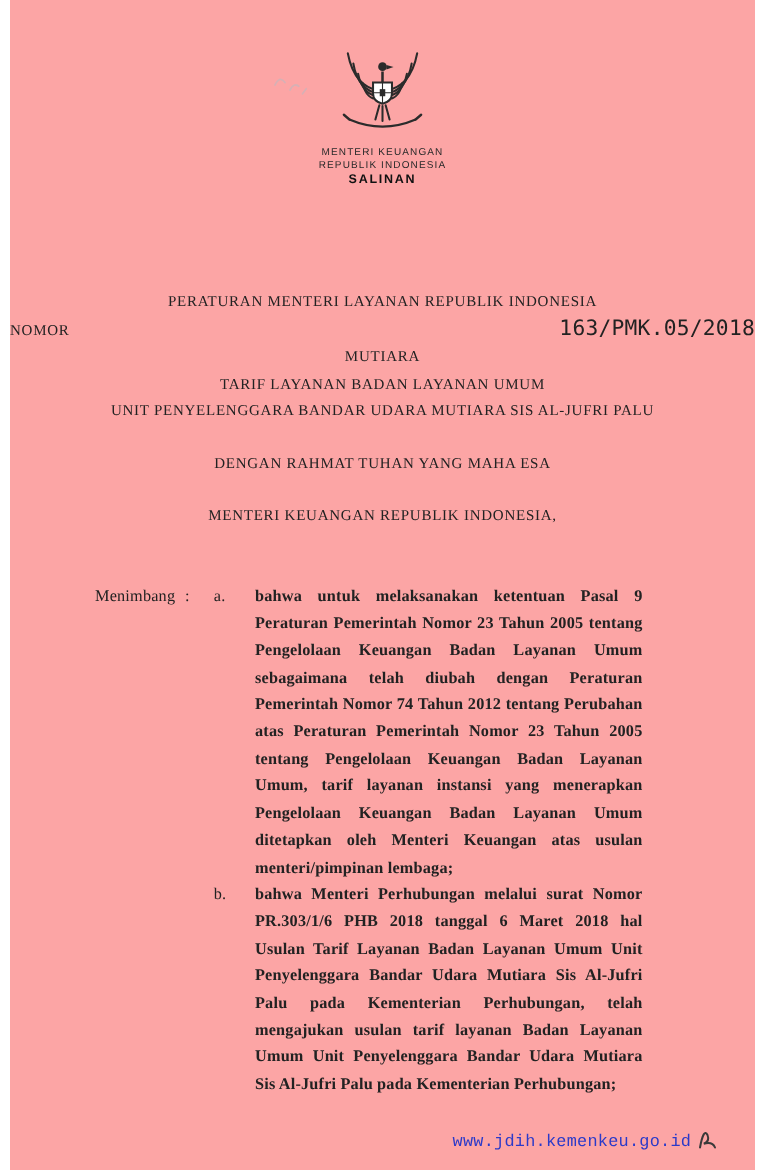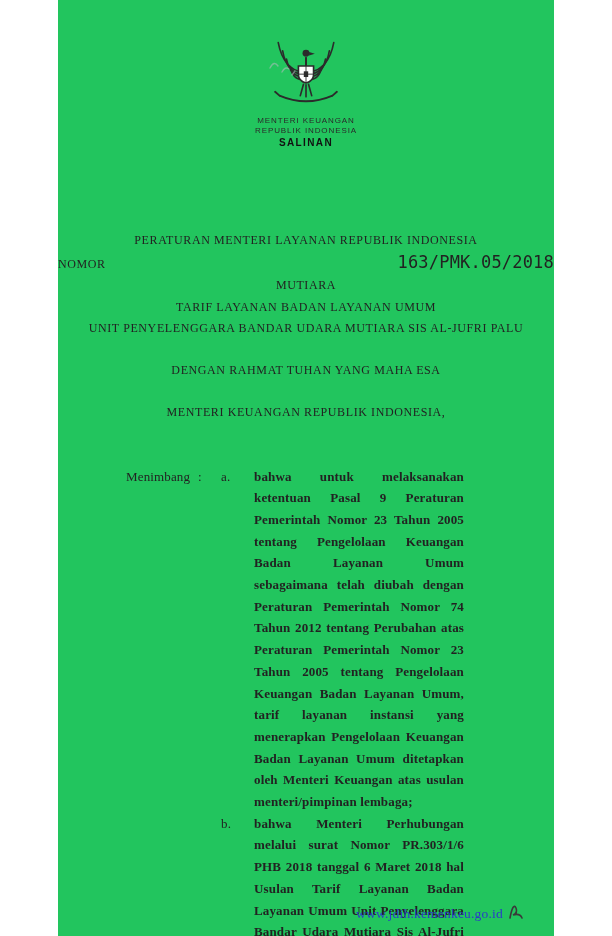--- a/index.html
+++ b/index.html
@@ -2,24 +2,24 @@
 <html><head>
 <meta charset="utf-8">
 <style>
   html, body {
     margin: 0;
     padding: 0;
     background: #ffffff;
   }
   .page {
     position: relative;
-    width: 496px;
+    width: 596px;
     height: 936px;
     margin: 0 auto;
-    background: #22c55e;
+    background: #fca5a5;
     overflow: hidden;
     font-family: "Liberation Serif", "DejaVu Serif", serif;
     color: #1e1e1e;
   }
 
   
   .letterhead {
     padding-top: 30px;
     text-align: center;
   }
@@ -103,21 +103,21 @@
   
   .footer {
     position: absolute;
     right: 30px;
     bottom: 14px;
     display: flex;
     align-items: flex-end;
     gap: 3px;
   }
   .site-link {
-    font-family: Liberation Serif, serif;
+    font-family: Liberation Mono, monospace;
     font-size: 13.5px;
     color: #2b3ac9;
     text-decoration: none;
     letter-spacing: 0.2px;
   }
 </style>
 </head>
 <body>
 
 <div class="page">

